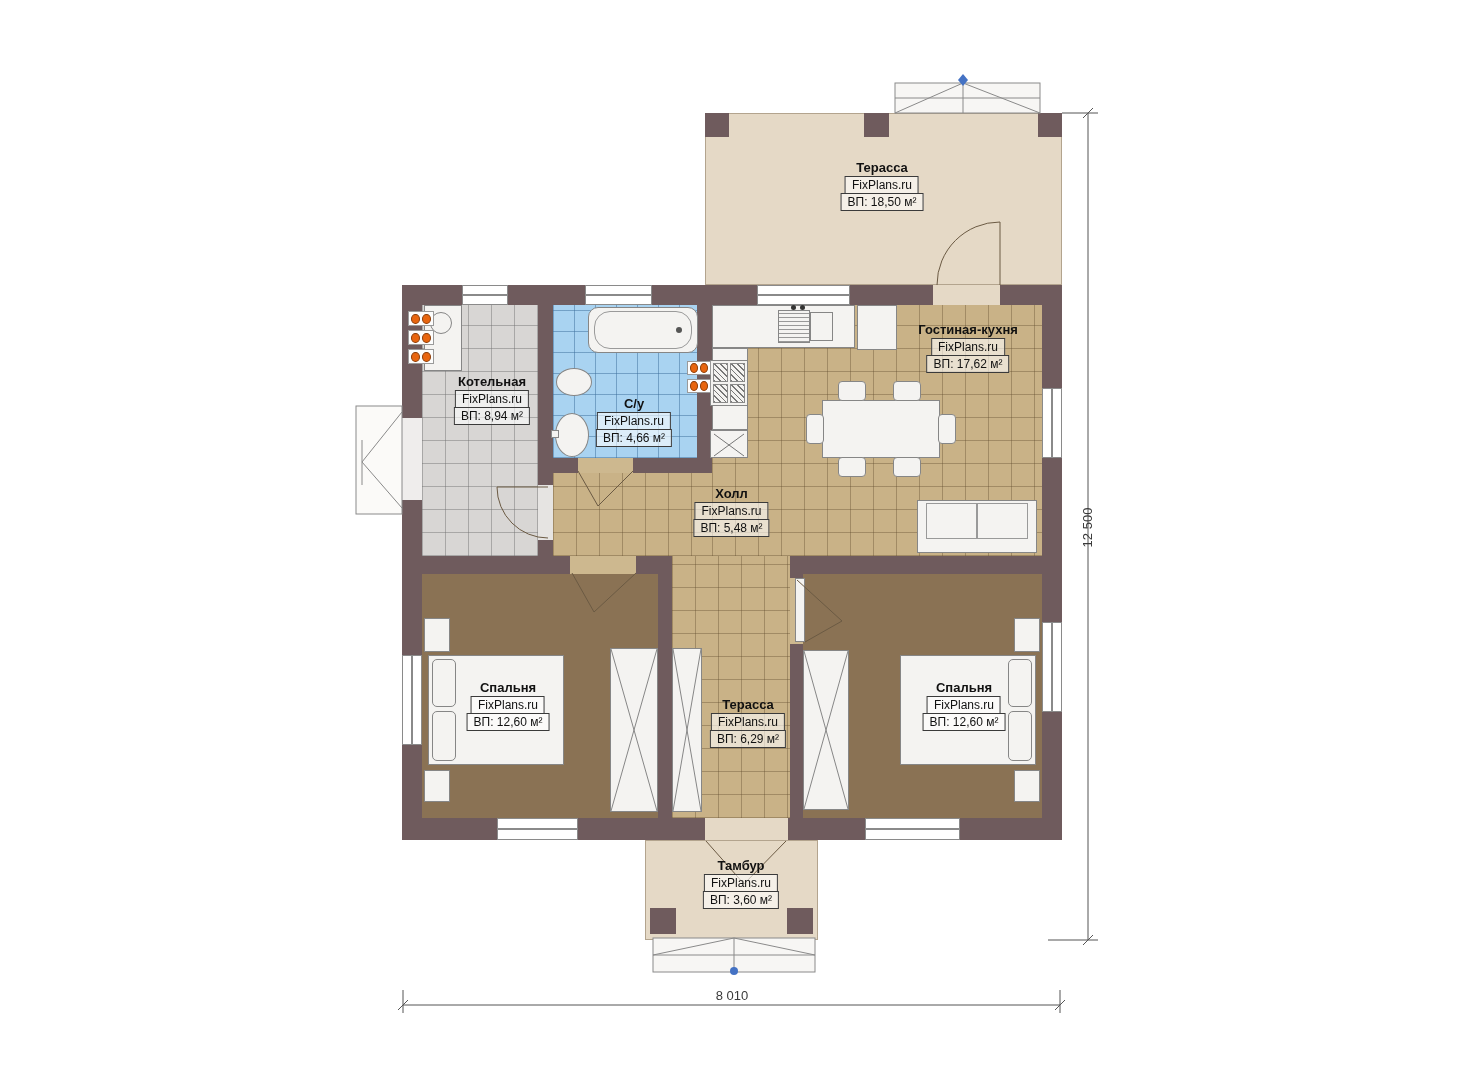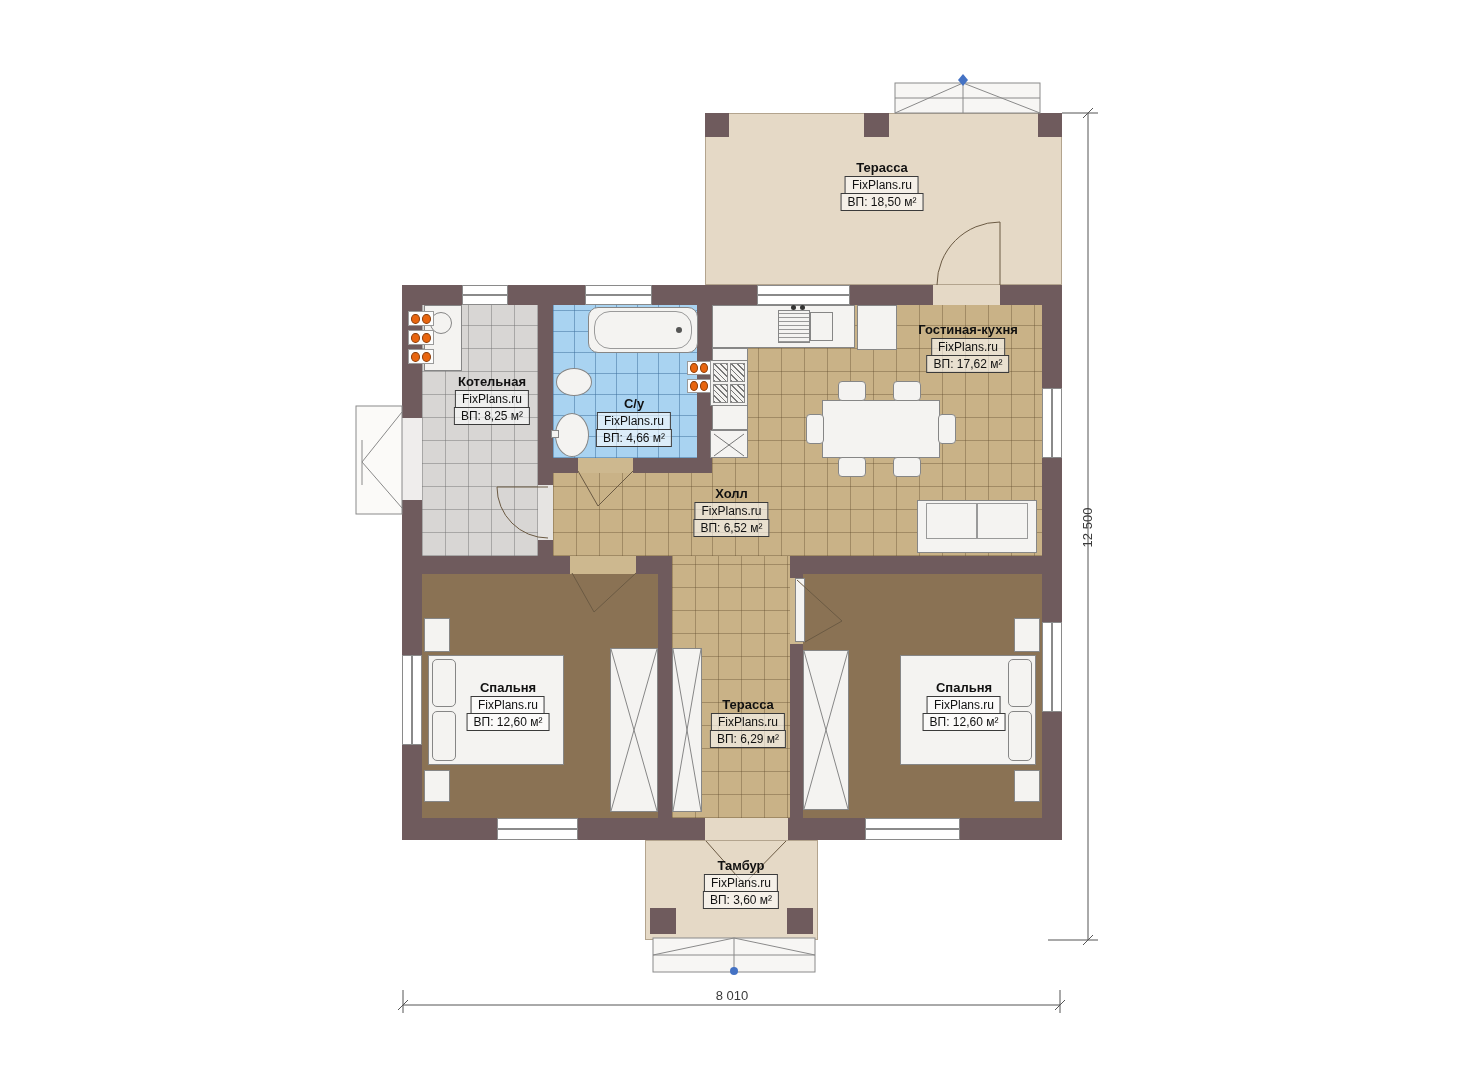--- a/index.html
+++ b/index.html
@@ -262,31 +262,31 @@
     <div class="label-box">ВП: 18,50 м²</div>
   </div>
   <div class="room-label" style="left:968px;top:322px;">
     <div class="room-name">Гостиная-кухня</div>
     <div class="label-box">FixPlans.ru</div>
     <div class="label-box">ВП: 17,62 м²</div>
   </div>
   <div class="room-label" style="left:492px;top:374px;">
     <div class="room-name">Котельная</div>
     <div class="label-box">FixPlans.ru</div>
-    <div class="label-box">ВП: 8,25 м²</div>
+    <div class="label-box">ВП: 8,94 м²</div>
   </div>
   <div class="room-label" style="left:634px;top:396px;">
     <div class="room-name">С/у</div>
     <div class="label-box">FixPlans.ru</div>
     <div class="label-box">ВП: 4,66 м²</div>
   </div>
   <div class="room-label" style="left:708px;top:486px;padding-left:47px;">
     <div class="room-name">Холл</div>
     <div class="label-box">FixPlans.ru</div>
-    <div class="label-box">ВП: 6,52 м²</div>
+    <div class="label-box">ВП: 5,48 м²</div>
   </div>
   <div class="room-label" style="left:508px;top:680px;">
     <div class="room-name">Спальня</div>
     <div class="label-box">FixPlans.ru</div>
     <div class="label-box">ВП: 12,60 м²</div>
   </div>
   <div class="room-label" style="left:748px;top:697px;">
     <div class="room-name">Терасса</div>
     <div class="label-box">FixPlans.ru</div>
     <div class="label-box">ВП: 6,29 м²</div>

